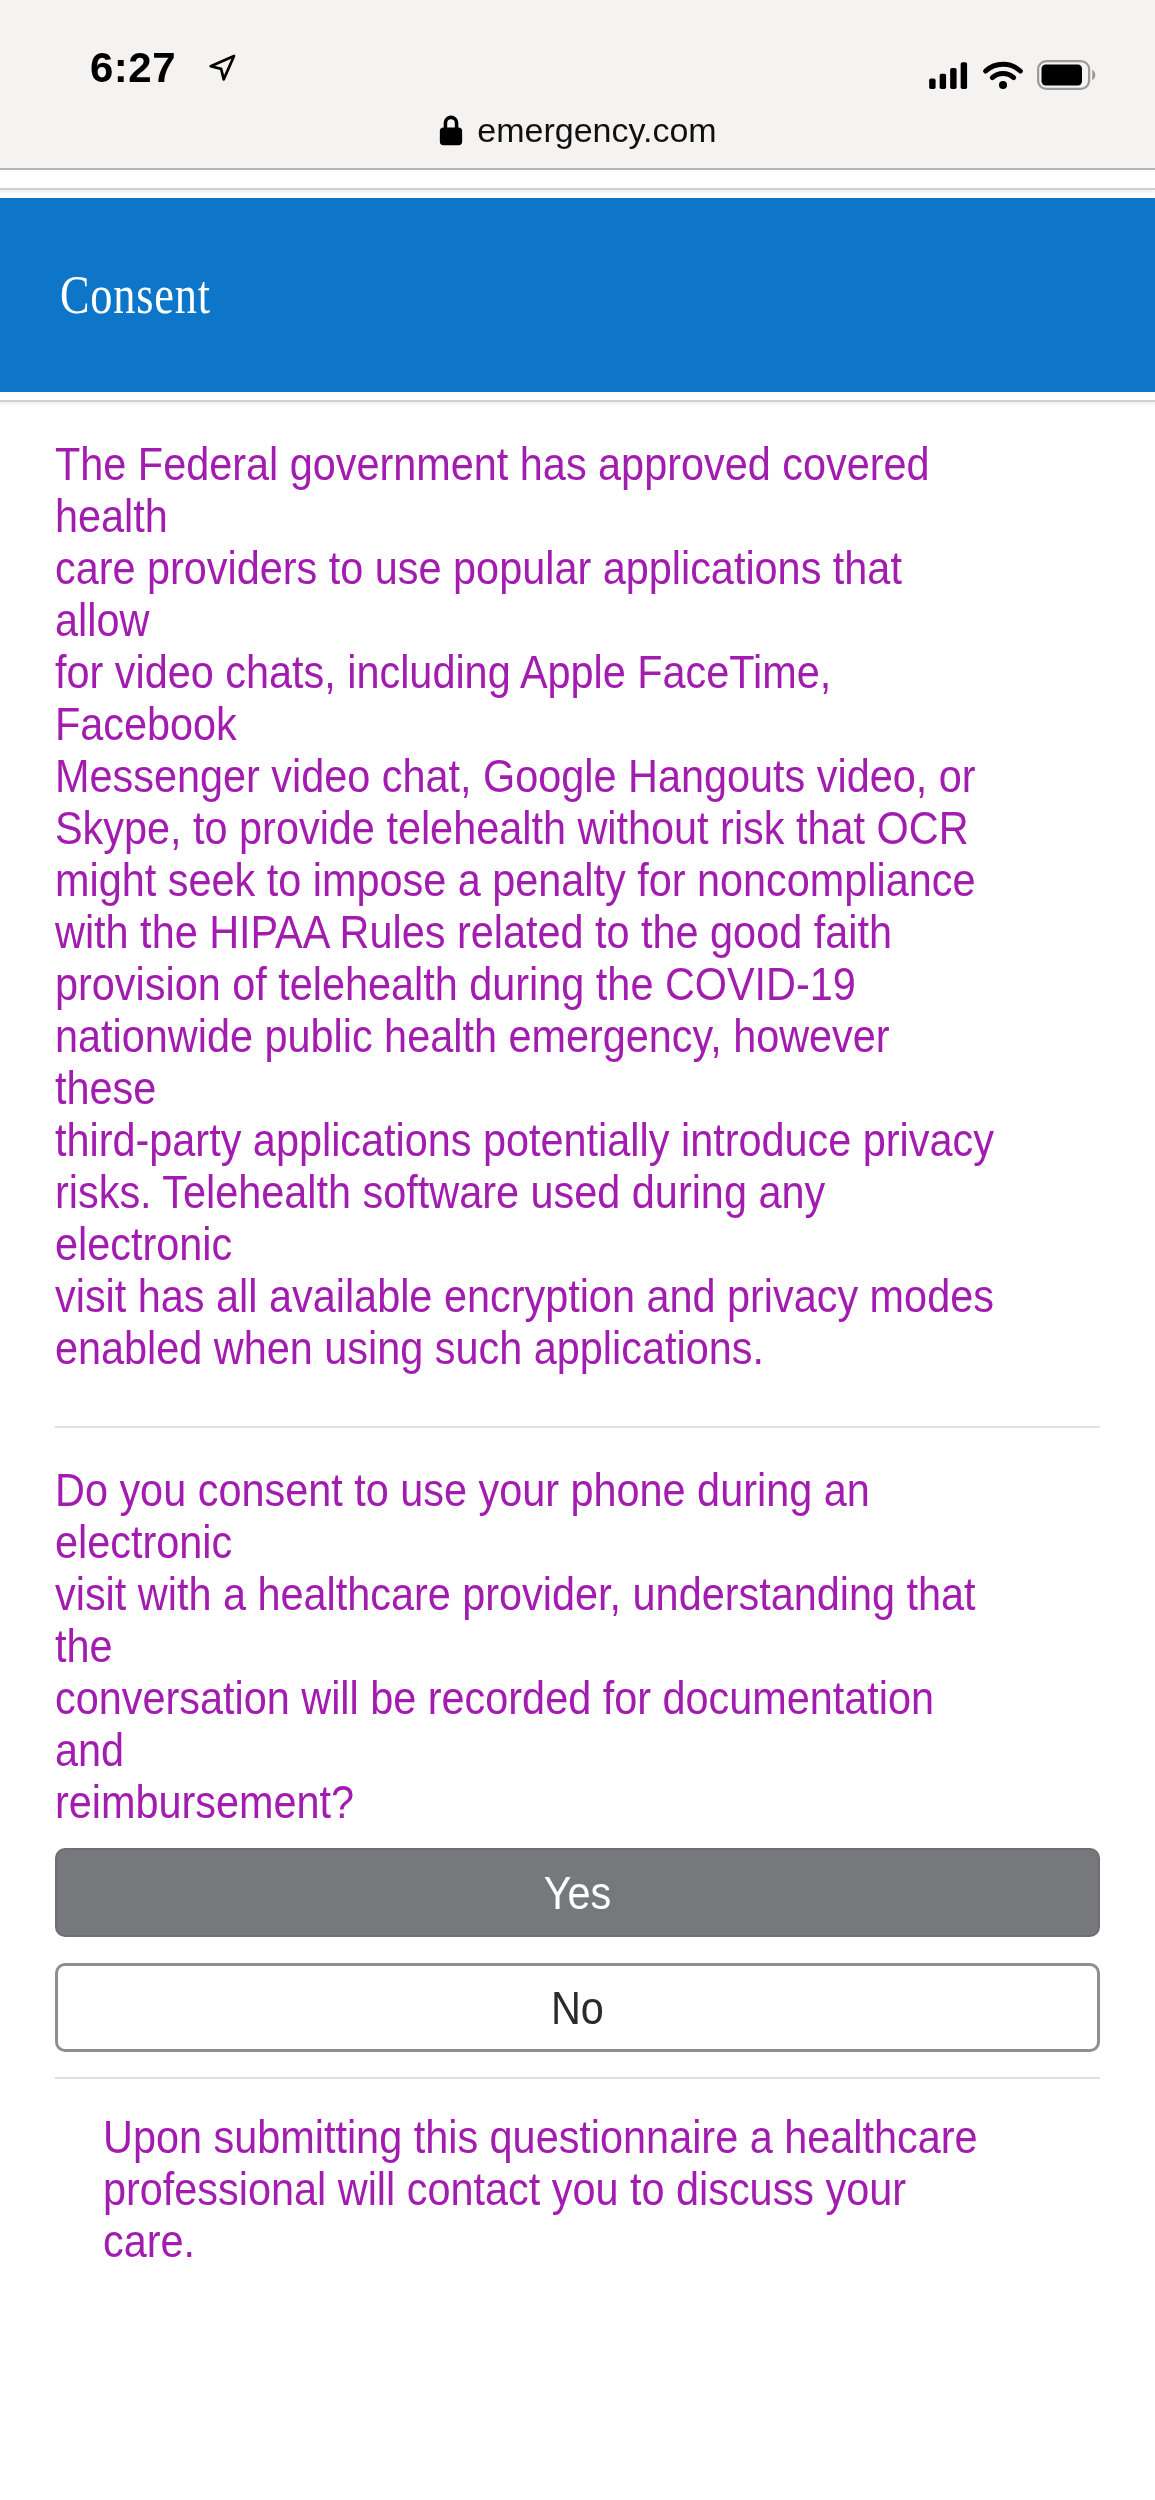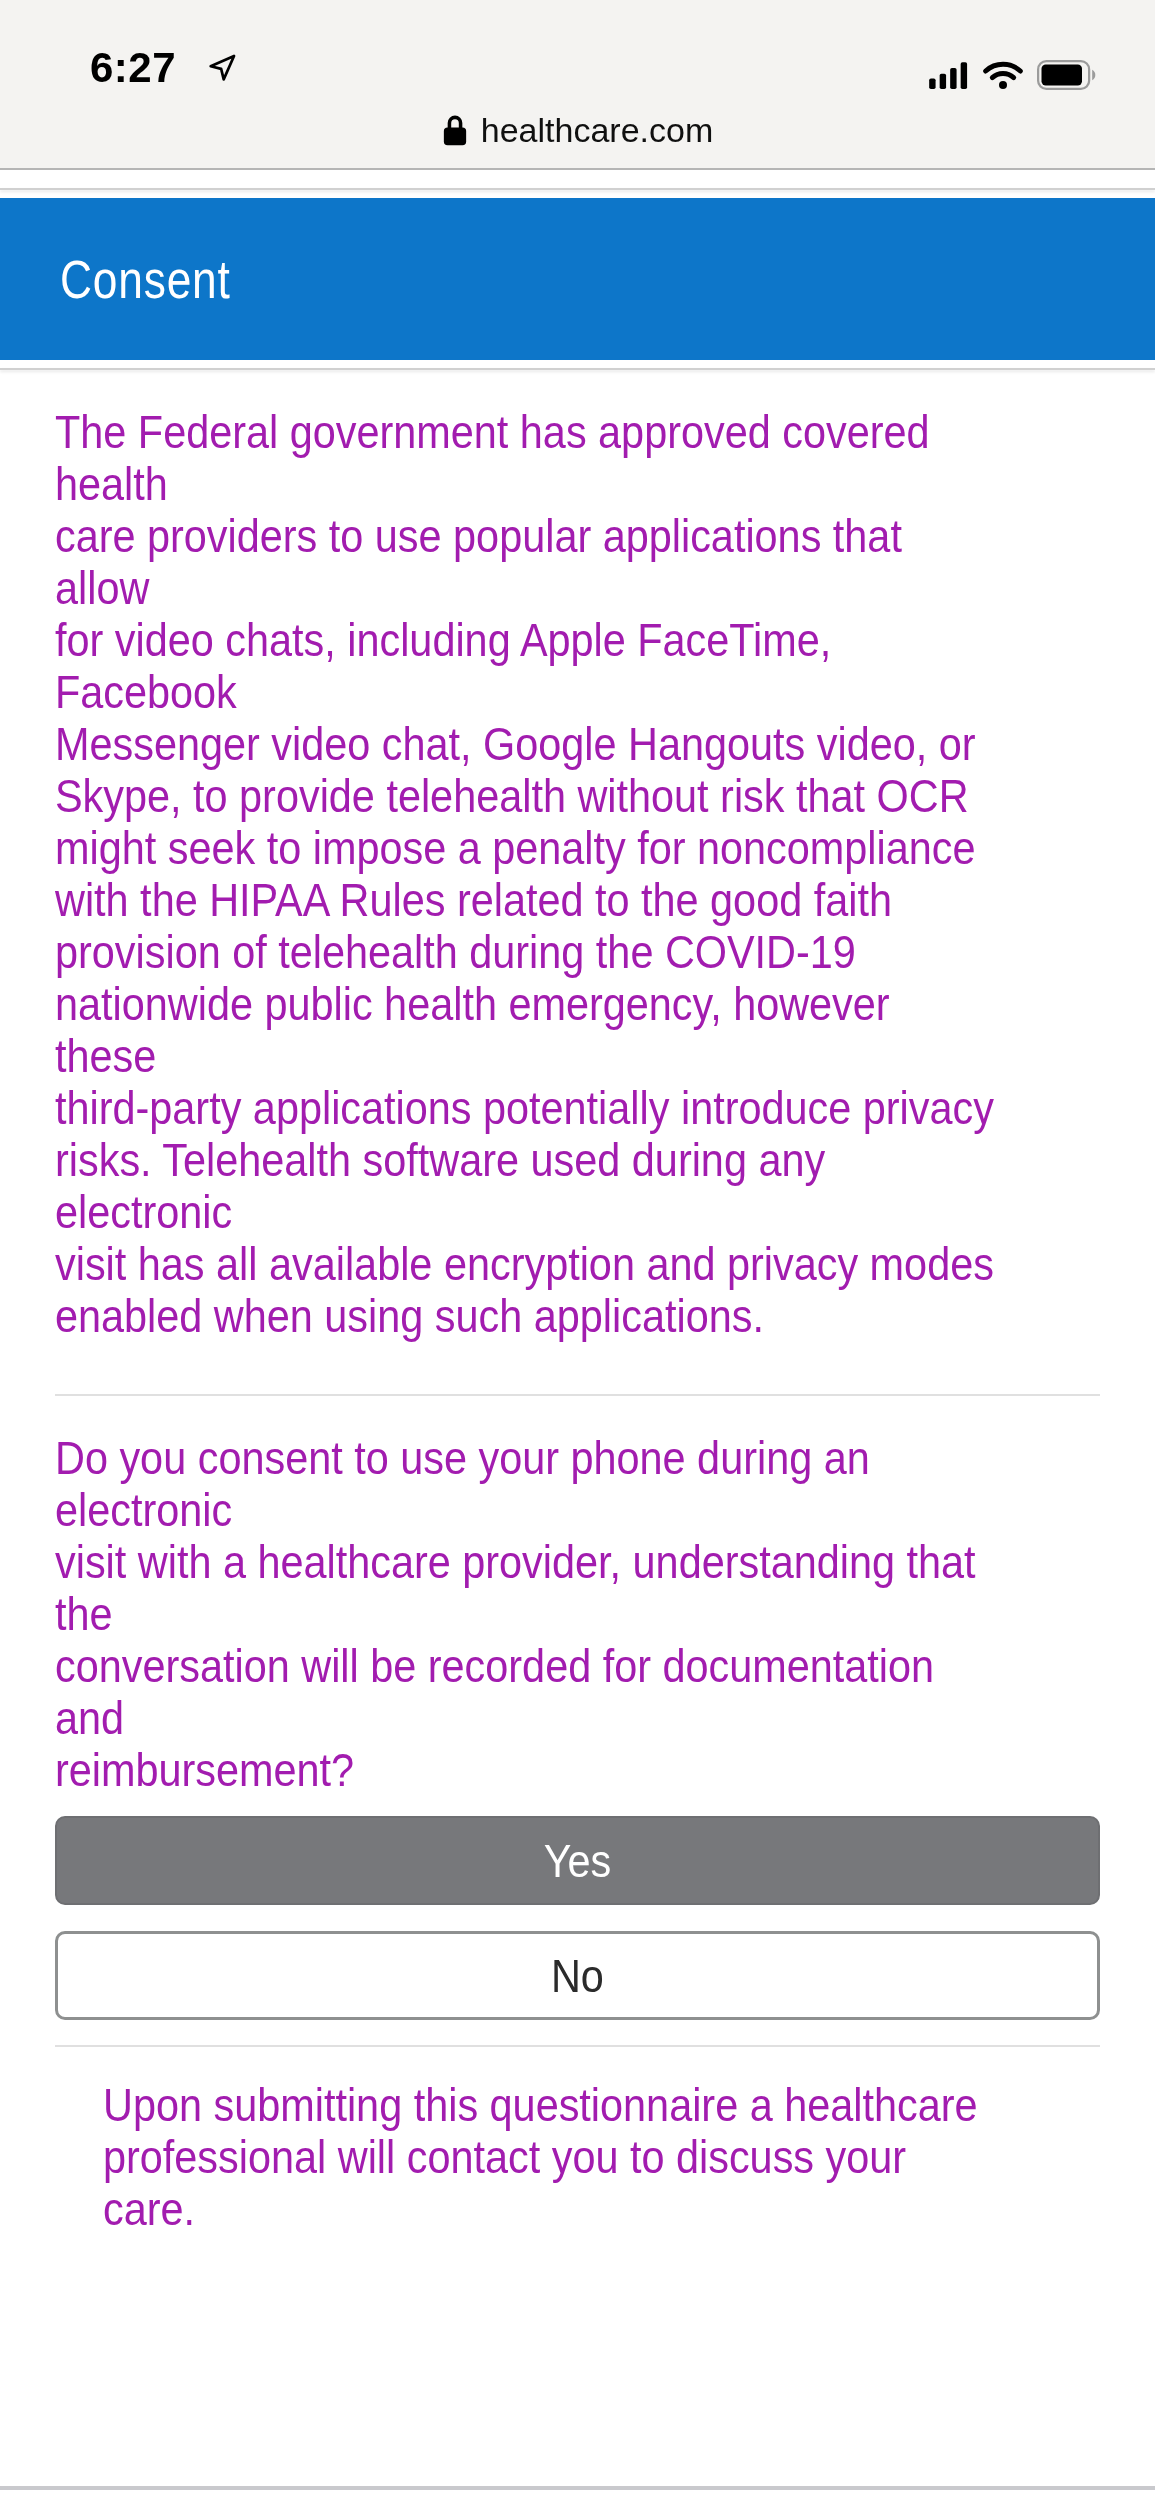--- a/index.html
+++ b/index.html
@@ -15,21 +15,21 @@
   .status-left{display:flex;align-items:center;gap:29px;}
   .time{font-size:42px;font-weight:700;letter-spacing:0.5px;color:#000;}
   .status-right{display:flex;align-items:center;gap:14px;padding-bottom:2px;}
   .url-row{height:76px;display:flex;align-items:center;justify-content:center;gap:13px;}
   .url-domain{font-size:34px;color:#101010;}
   
   .page-rule{height:2px;background:#d0d0d0;box-shadow:0 2px 3px rgba(0,0,0,0.10);}
   .rule-above-header{margin-top:18px;}
   .rule-below-header{margin-top:8px;}
   
-  .app-header{margin-top:8px;height:162px;background:#0d76c9;display:flex;align-items:center;}
+  .app-header{margin-top:8px;height:194px;background:#0d76c9;display:flex;align-items:center;font-family:Liberation Serif, serif;}
   .app-header .title{
     color:#ffffff;font-size:54px;font-weight:400;margin-left:60px;
     display:inline-block;transform:scaleX(0.82);transform-origin:0 50%;letter-spacing:1px;
   }
   
   .content{padding:0 55px;}
   .condensed{display:block;transform:scaleX(0.90);transform-origin:0 50%;}
   .body-text{
     font-size:46px;line-height:52px;white-space:pre-line;color:#a21caf;margin:0;
   }
@@ -93,21 +93,21 @@
         </span>
       </div>
     </div>
     <div class="url-row">
       <span class="icon">
         <svg width="26" height="34" viewBox="0 0 14 18">
           <path d="M4 8 V5.2 a3 3 0 0 1 6 0 V8" fill="none" stroke="#000" stroke-width="1.9"></path>
           <rect x="1" y="7.6" width="12" height="9.6" rx="2" fill="#000"></rect>
         </svg>
       </span>
-      <span class="url-domain">healthcare.com</span>
+      <span class="url-domain">emergency.com</span>
     </div>
   </div>
 
   <div class="page-rule rule-above-header"></div>
   <div class="app-header">
     <span class="title">Consent</span>
   </div>
   <div class="page-rule rule-below-header"></div>
 
   <div class="content">

